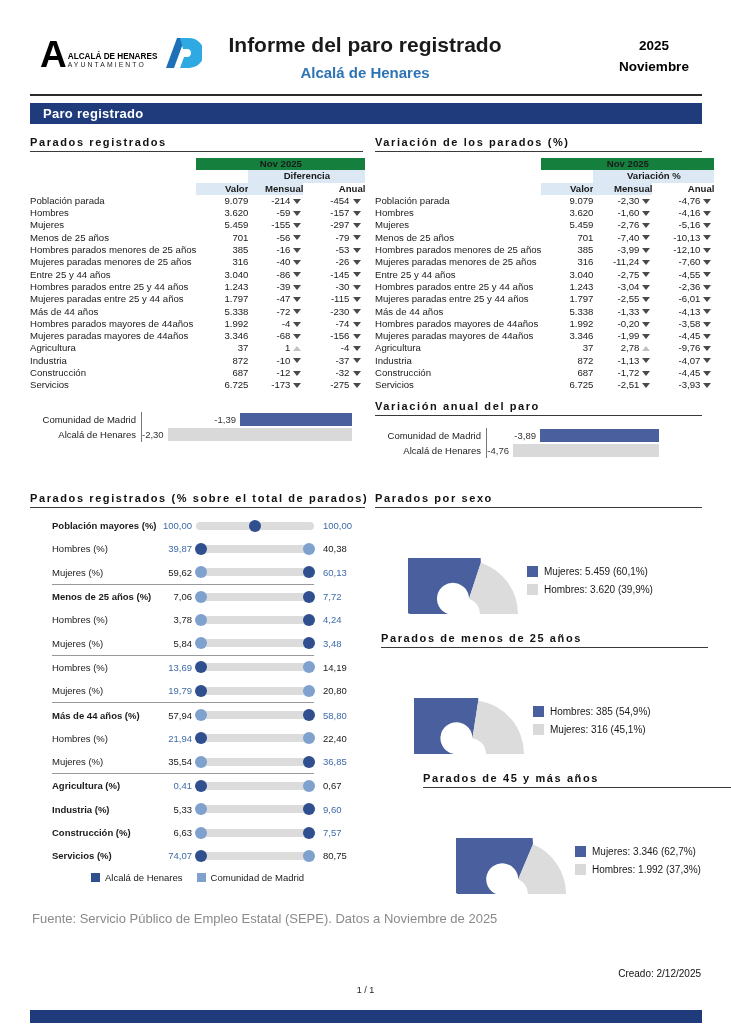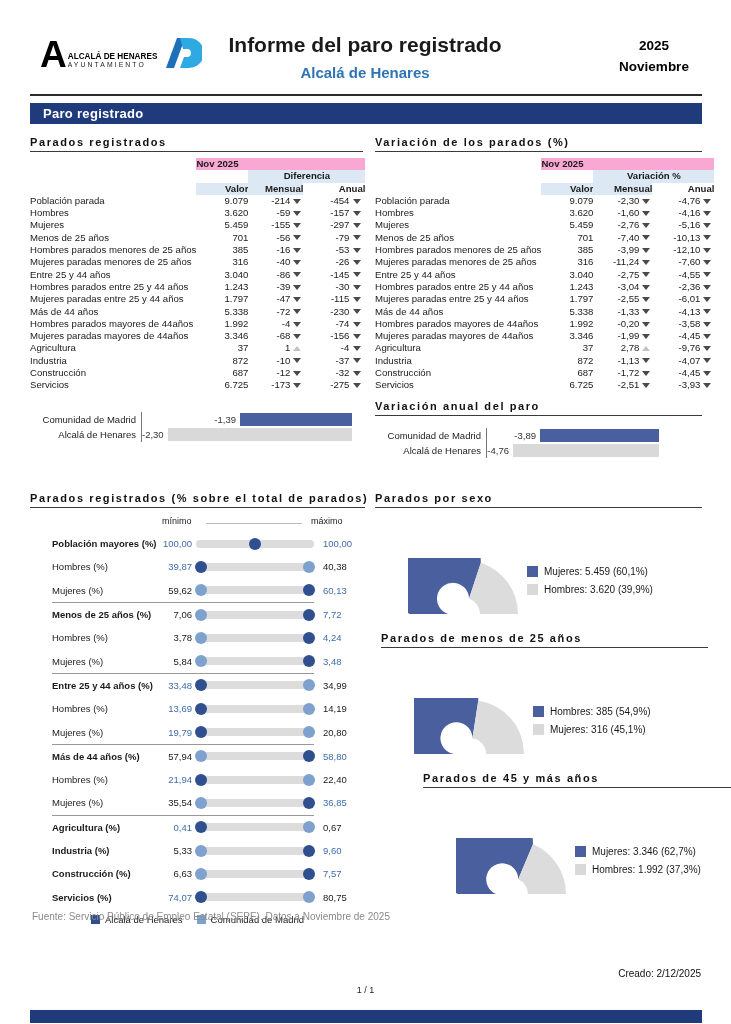--- a/index.html
+++ b/index.html
@@ -26,21 +26,21 @@
   .sec{position:absolute;box-sizing:border-box;}
   .sec-title{font-size:11px;font-weight:bold;letter-spacing:1.6px;color:#111;
              border-bottom:1.6px solid #3a3a3a;padding-bottom:3px;margin-bottom:6px;white-space:nowrap;}
 
   
   .tbl{display:grid;font-size:9.6px;}
   .tbl-left{grid-template-columns:1fr 52px 42px 13px 46px 16px;}
   .tbl-right{grid-template-columns:1fr 52px 46px 13px 48px 14px;}
   .tbl>div{height:12.3px;line-height:12.3px;white-space:nowrap;}
   .num{text-align:right;}
-  .hdr-period{background:#f9a8d4;text-align:left;font-weight:bold;}
+  .hdr-period{background:#15803d;text-align:center;font-weight:bold;}
   .hdr-group{background:#DCE8F3;text-align:center;font-weight:bold;}
   .hdr-blue{background:#DCE8F3;font-weight:bold;text-align:right;}
   .hdr-plain{font-weight:bold;text-align:right;}
   .arrow-cell{display:flex;align-items:center;justify-content:center;}
   .tri-dn{width:0;height:0;border-left:4px solid transparent;border-right:4px solid transparent;
           border-top:5px solid #4a4a4a;}
   .tri-up{width:0;height:0;border-left:4px solid transparent;border-right:4px solid transparent;
           border-bottom:5px solid #c2c2c2;}
 
   
@@ -75,21 +75,21 @@
   .leg-sq{display:inline-block;width:9px;height:9px;margin-right:5px;vertical-align:-1px;}
 
   
   .donut-wrap{position:relative;height:114px;}
   .donut-svg{position:absolute;left:33px;top:44px;}
   .donut-legend{position:absolute;left:152px;top:52px;font-size:10px;}
   .donut-legend .row{display:flex;align-items:center;margin-bottom:7px;white-space:nowrap;}
   .donut-legend .sq{width:11px;height:11px;margin-right:6px;flex:0 0 auto;}
 
   
-  .f-source{position:absolute;left:32px;top:911px;font-size:10px;color:#8a8a8a;}
+  .f-source{position:absolute;left:32px;top:911px;font-size:13px;color:#8a8a8a;}
   .f-created{position:absolute;right:30px;top:968px;font-size:10px;color:#111;}
   .f-page{position:absolute;left:0;width:731px;top:985px;text-align:center;font-size:9px;color:#222;}
   .f-bar{position:absolute;left:30px;top:1010px;width:672px;height:13px;background:#1F3B7C;}
 </style>
 </head>
 <body>
 
 <div class="page">
 
   <div class="logo">
@@ -501,25 +501,20 @@
           <div class="bc-area" style="width: 172px;">
             <span class="bc-val">-4,76</span>
             <div class="bc-bar" style="width: 146px; background: rgb(217, 217, 217);"></div>
           </div>
         </div>
       </div>
   </section>
 
   <section class="sec" style="left:30px;top:492px;width:335px;">
     <div class="sec-title">Parados registrados (% sobre el total de parados)</div>
-    <div class="dp-hdrrow">
-      <span class="dp-hmin">mínimo</span>
-      <span class="dp-hline"></span>
-      <span class="dp-hmax">máximo</span>
-    </div>
     <div class="dp-body" id="dp-body">
         <div class="dp-row">
           <div class="dp-label bold">Población mayores (%)</div>
           <div class="dp-val mn val-alcala">100,00</div>
           <div class="dp-track">
             <div class="dp-dot dot-dark" style="left: 50%;"></div>
           </div>
           <div class="dp-val mx val-alcala">100,00</div>
         </div>
         <div class="dp-row">
@@ -562,29 +557,20 @@
         <div class="dp-row">
           <div class="dp-label">Mujeres (%)</div>
           <div class="dp-val mn val-madrid">5,84</div>
           <div class="dp-track">
             <div class="dp-dot dot-light" style="left: 5px;"></div>
             <div class="dp-dot dot-dark" style="left: calc(100% - 5px);"></div>
           </div>
           <div class="dp-val mx val-alcala">3,48</div>
         </div>
         <div class="dp-sep"></div>
-        <div class="dp-row">
-          <div class="dp-label bold">Entre 25 y 44 años (%)</div>
-          <div class="dp-val mn val-alcala">33,48</div>
-          <div class="dp-track">
-            <div class="dp-dot dot-dark" style="left: 5px;"></div>
-            <div class="dp-dot dot-light" style="left: calc(100% - 5px);"></div>
-          </div>
-          <div class="dp-val mx val-madrid">34,99</div>
-        </div>
         <div class="dp-row">
           <div class="dp-label">Hombres (%)</div>
           <div class="dp-val mn val-alcala">13,69</div>
           <div class="dp-track">
             <div class="dp-dot dot-dark" style="left: 5px;"></div>
             <div class="dp-dot dot-light" style="left: calc(100% - 5px);"></div>
           </div>
           <div class="dp-val mx val-madrid">14,19</div>
         </div>
         <div class="dp-row">

